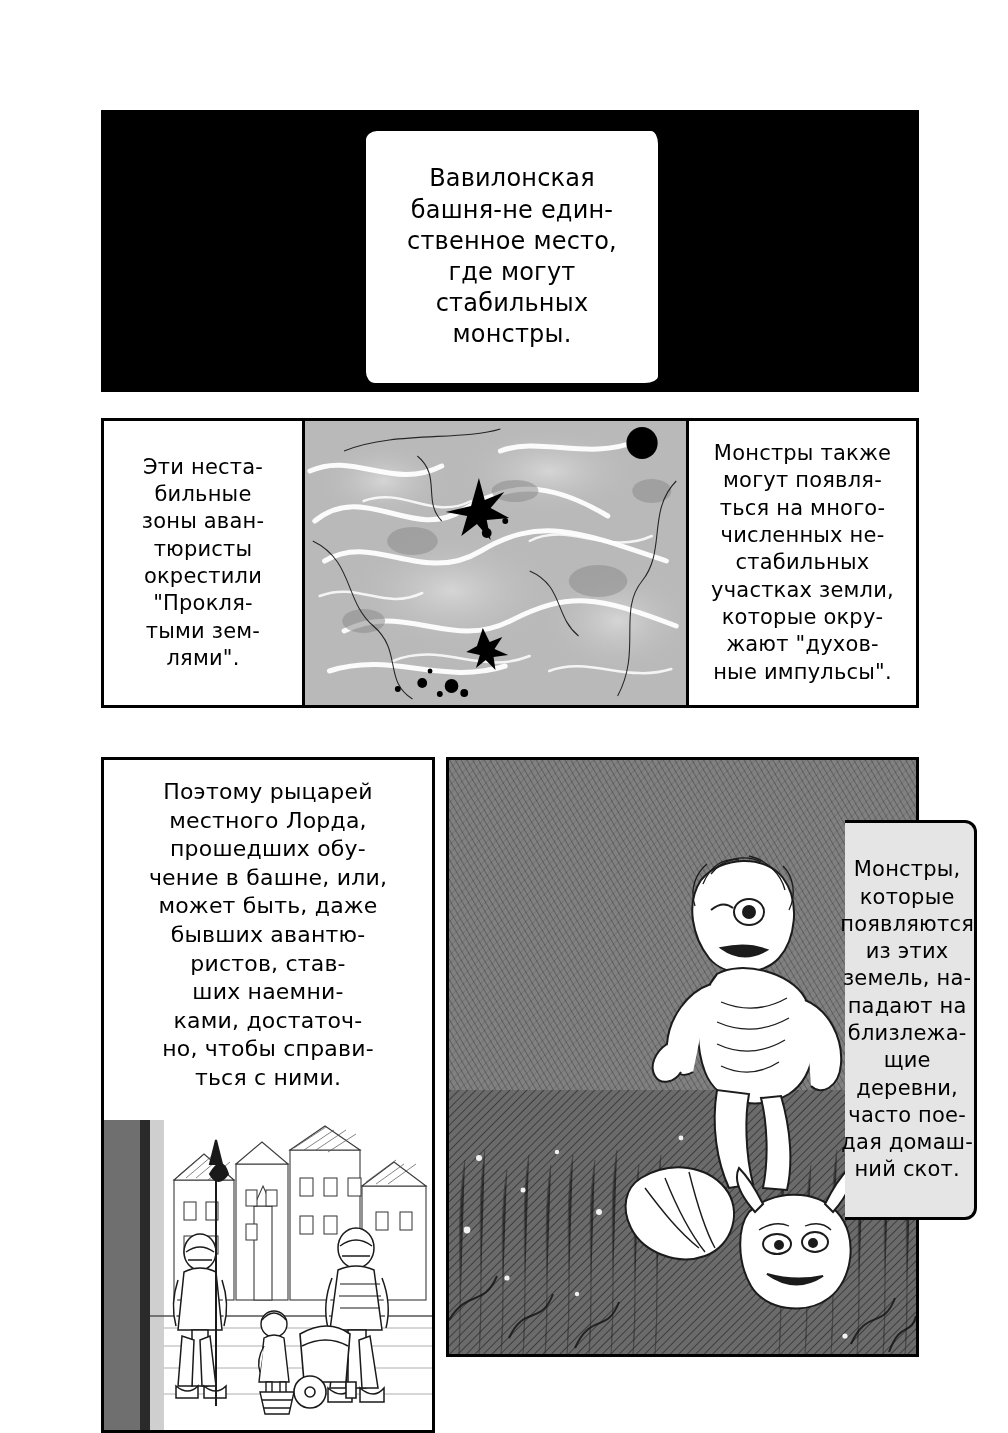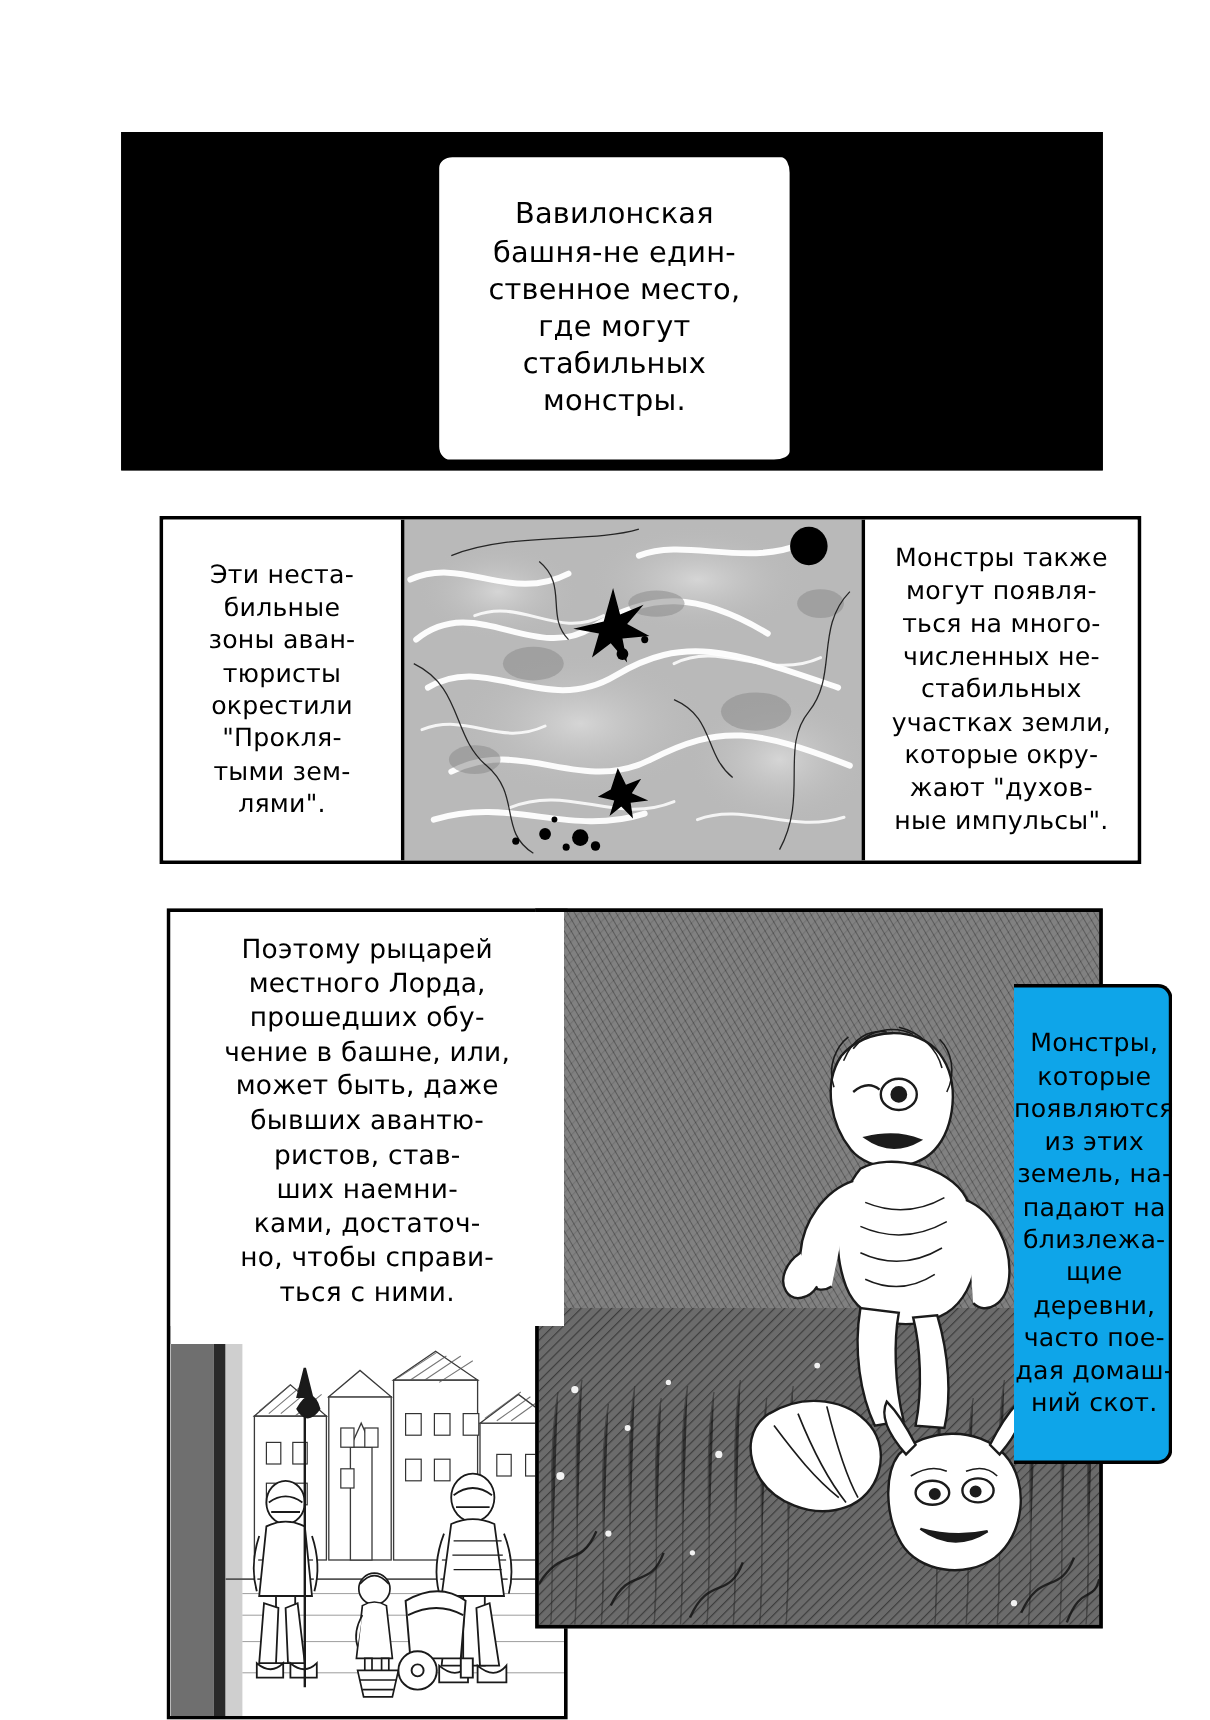--- a/index.html
+++ b/index.html
@@ -60,25 +60,24 @@
     line-height: 1.30;
     font-family: "DejaVu Sans", sans-serif;
     white-space: pre-line;
     letter-spacing: 0.2px;
   }
   #bubble1 .bubble-text { font-size: 24px; }
 
   
   #panel2 {
     left: 101px;
-    top: 430px;
+    top: 418px;
     width: 818px;
     height: 290px;
     background: #fff;
-    margin-left: 32px;
   }
   #p2-left {
     position: absolute;
     left: 0; top: 0;
     width: 198px; height: 100%;
     display: flex;
     align-items: center;
     justify-content: center;
     background: #fff;
     z-index: 3;
@@ -109,21 +108,20 @@
   }
   #p2-art svg { display:block; width:100%; height:100%; }
 
   
   #panel3 {
     left: 101px;
     top: 757px;
     width: 334px;
     height: 676px;
     background: #fff;
-    margin-left: 38px;
   }
   #p3-text {
     position: absolute;
     left: 0; top: 0; width: 100%;
     padding: 18px 10px 12px 10px;
     box-sizing: border-box;
     background: #fff;
     z-index: 3;
     display: flex;
     justify-content: center;
@@ -169,22 +167,22 @@
   
   #bubble5 {
     position: absolute;
     left: 845px;
     top: 820px;
     width: 132px;
     height: 400px;
     z-index: 6;
     display: flex;
     align-items: center;
-    justify-content: flex-start;
-    background: #0ea5e9;
+    justify-content: flex-end;
+    background: #e5e5e5;
     border: 3px solid #000;
     border-left: none;
     border-radius: 0 12px 12px 0;
     box-sizing: border-box;
   }
   #bubble5 .bubble-text { font-size: 21px; }
 </style>
 </head>
 <body>
 

